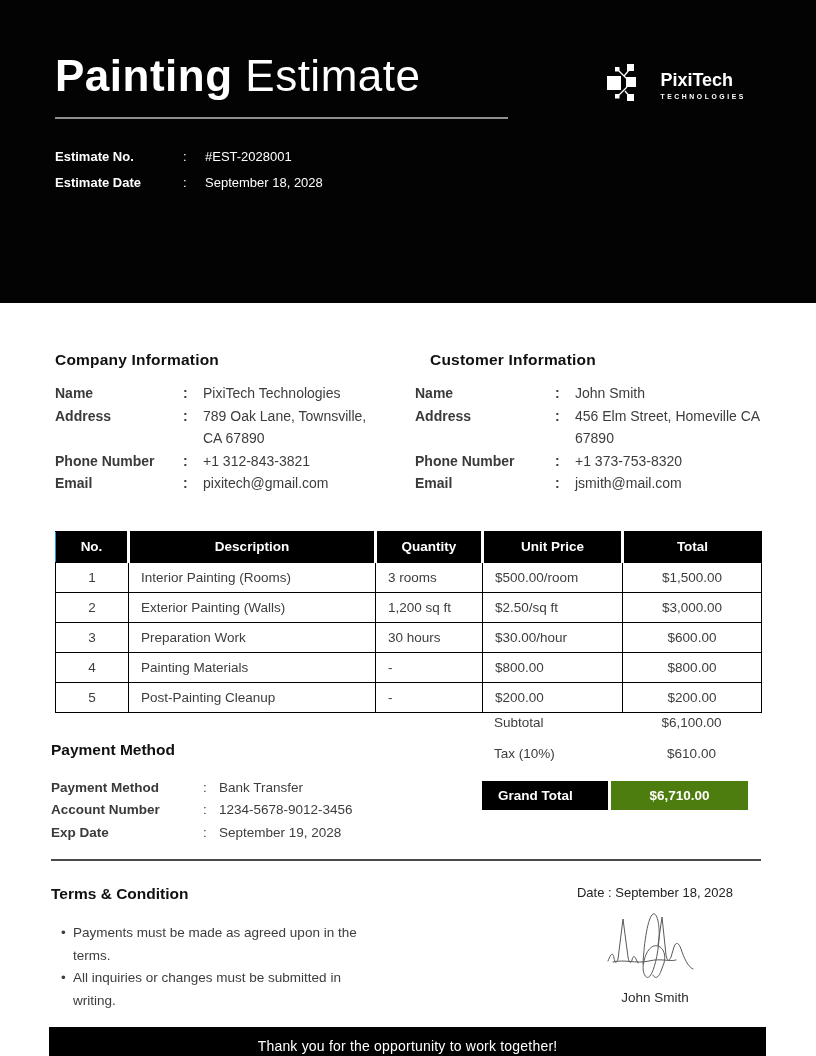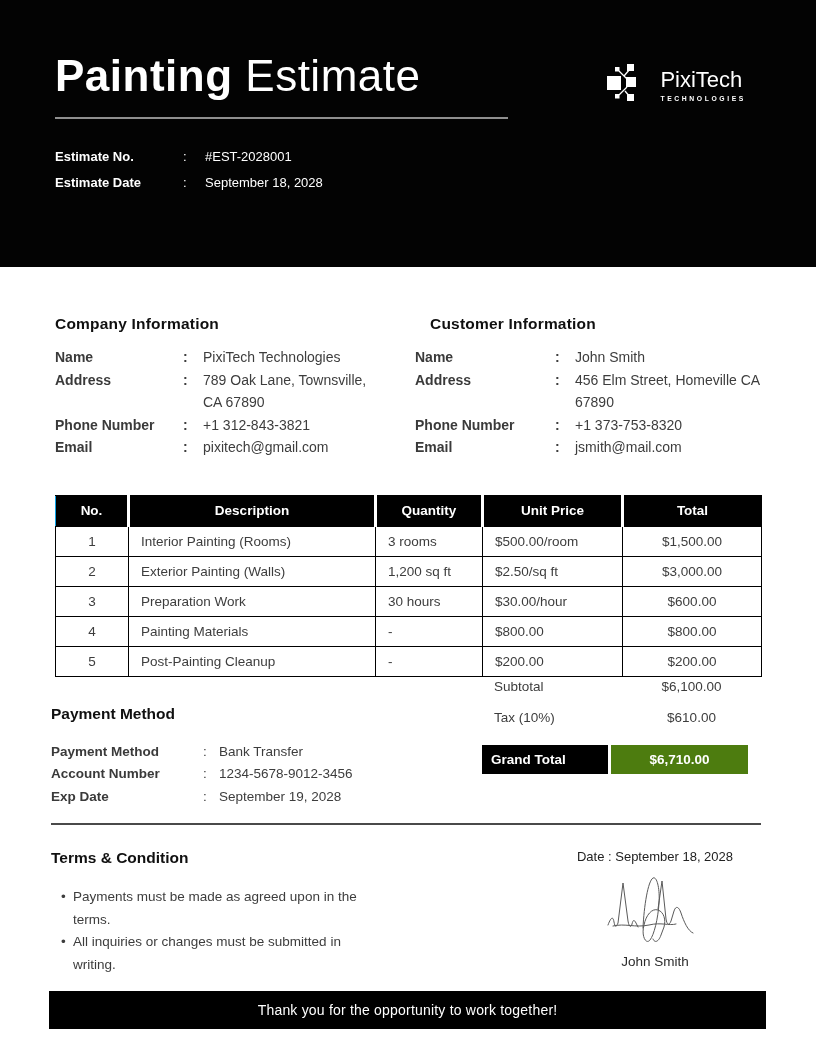--- a/index.html
+++ b/index.html
@@ -4,29 +4,29 @@
 <style>
   * { margin:0; padding:0; box-sizing:border-box; }
   html,body { background:#e8e8e8; }
   .page {
     width:816px; height:1056px; margin:0 auto; background:#ffffff;
     font-family:"Liberation Sans", sans-serif; color:#3d3d3d;
     position:relative; overflow:hidden;
   }
 
   
-  .header { background:#030303; height:267px; padding:52px 40px 0 55px; color:#fff; }
+  .header { background:#030303; height:303px; padding:52px 40px 0 55px; color:#fff; }
   .header-top { display:flex; justify-content:space-between; align-items:flex-start; }
   .doc-title { font-size:44px; line-height:1.1; letter-spacing:0.5px; white-space:nowrap; }
   .doc-title .t-bold { font-weight:700; }
   .doc-title .t-light { font-weight:400; }
   .title-underline { width:453px; height:2px; background:#8f8f8f; margin-top:17px; }
 
   .logo { display:flex; align-items:center; gap:9px; margin-top:8px; margin-right:30px; }
-  .logo-text .logo-name { font-size:22px; font-weight:400; line-height:1; }
+  .logo-text .logo-name { font-size:18px; font-weight:700; line-height:1; }
   .logo-text .logo-tagline { font-size:6.8px; letter-spacing:2.6px; margin-top:4px; font-weight:700; }
 
   .header-fields { margin-top:25px; font-size:13px; }
   .hfield { display:flex; line-height:26px; }
   .hfield .lbl { width:128px; font-weight:700; }
   .hfield .colon { width:22px; }
 
   
   .content { padding:0 55px; }
 
@@ -63,21 +63,21 @@
   .pfields { margin-top:18px; font-size:13.5px; margin-left:-4px; }
   .pfield { display:flex; line-height:22.5px; }
   .pfield .lbl { width:152px; font-weight:700; color:#3a3a3a; }
   .pfield .colon { width:16px; }
 
   .totals-block { width:279px; margin-top:2px; }
   .t-row { display:flex; align-items:flex-start; height:31px; font-size:13.5px; }
   .t-label { width:140px; padding-left:12px; }
   .t-value { width:139px; text-align:center; }
   .gt-row { display:flex; height:29px; margin-top:4px; font-size:13.5px; }
-  .gt-label { width:126px; background:#000; color:#fff; font-weight:700; display:flex; align-items:center; padding-left:9px; }
+  .gt-label { width:126px; background:#000; color:#fff; font-weight:700; display:flex; align-items:center; padding-left:16px; }
   .gt-gap { width:3px; background:#fff; }
   .gt-value { width:137px; background:#4d7c0f; color:#fff; font-weight:700; display:flex; align-items:center; justify-content:center; }
 
   
   .divider { border:none; border-top:2px solid #4a4a4a; margin-top:15px; margin-left:-4px; }
 
   
   .terms-row { display:flex; justify-content:space-between; margin-top:24px; }
   .terms-left { width:370px; margin-left:-4px; }
   .terms-heading { font-size:15.5px; font-weight:700; color:#101010; }

